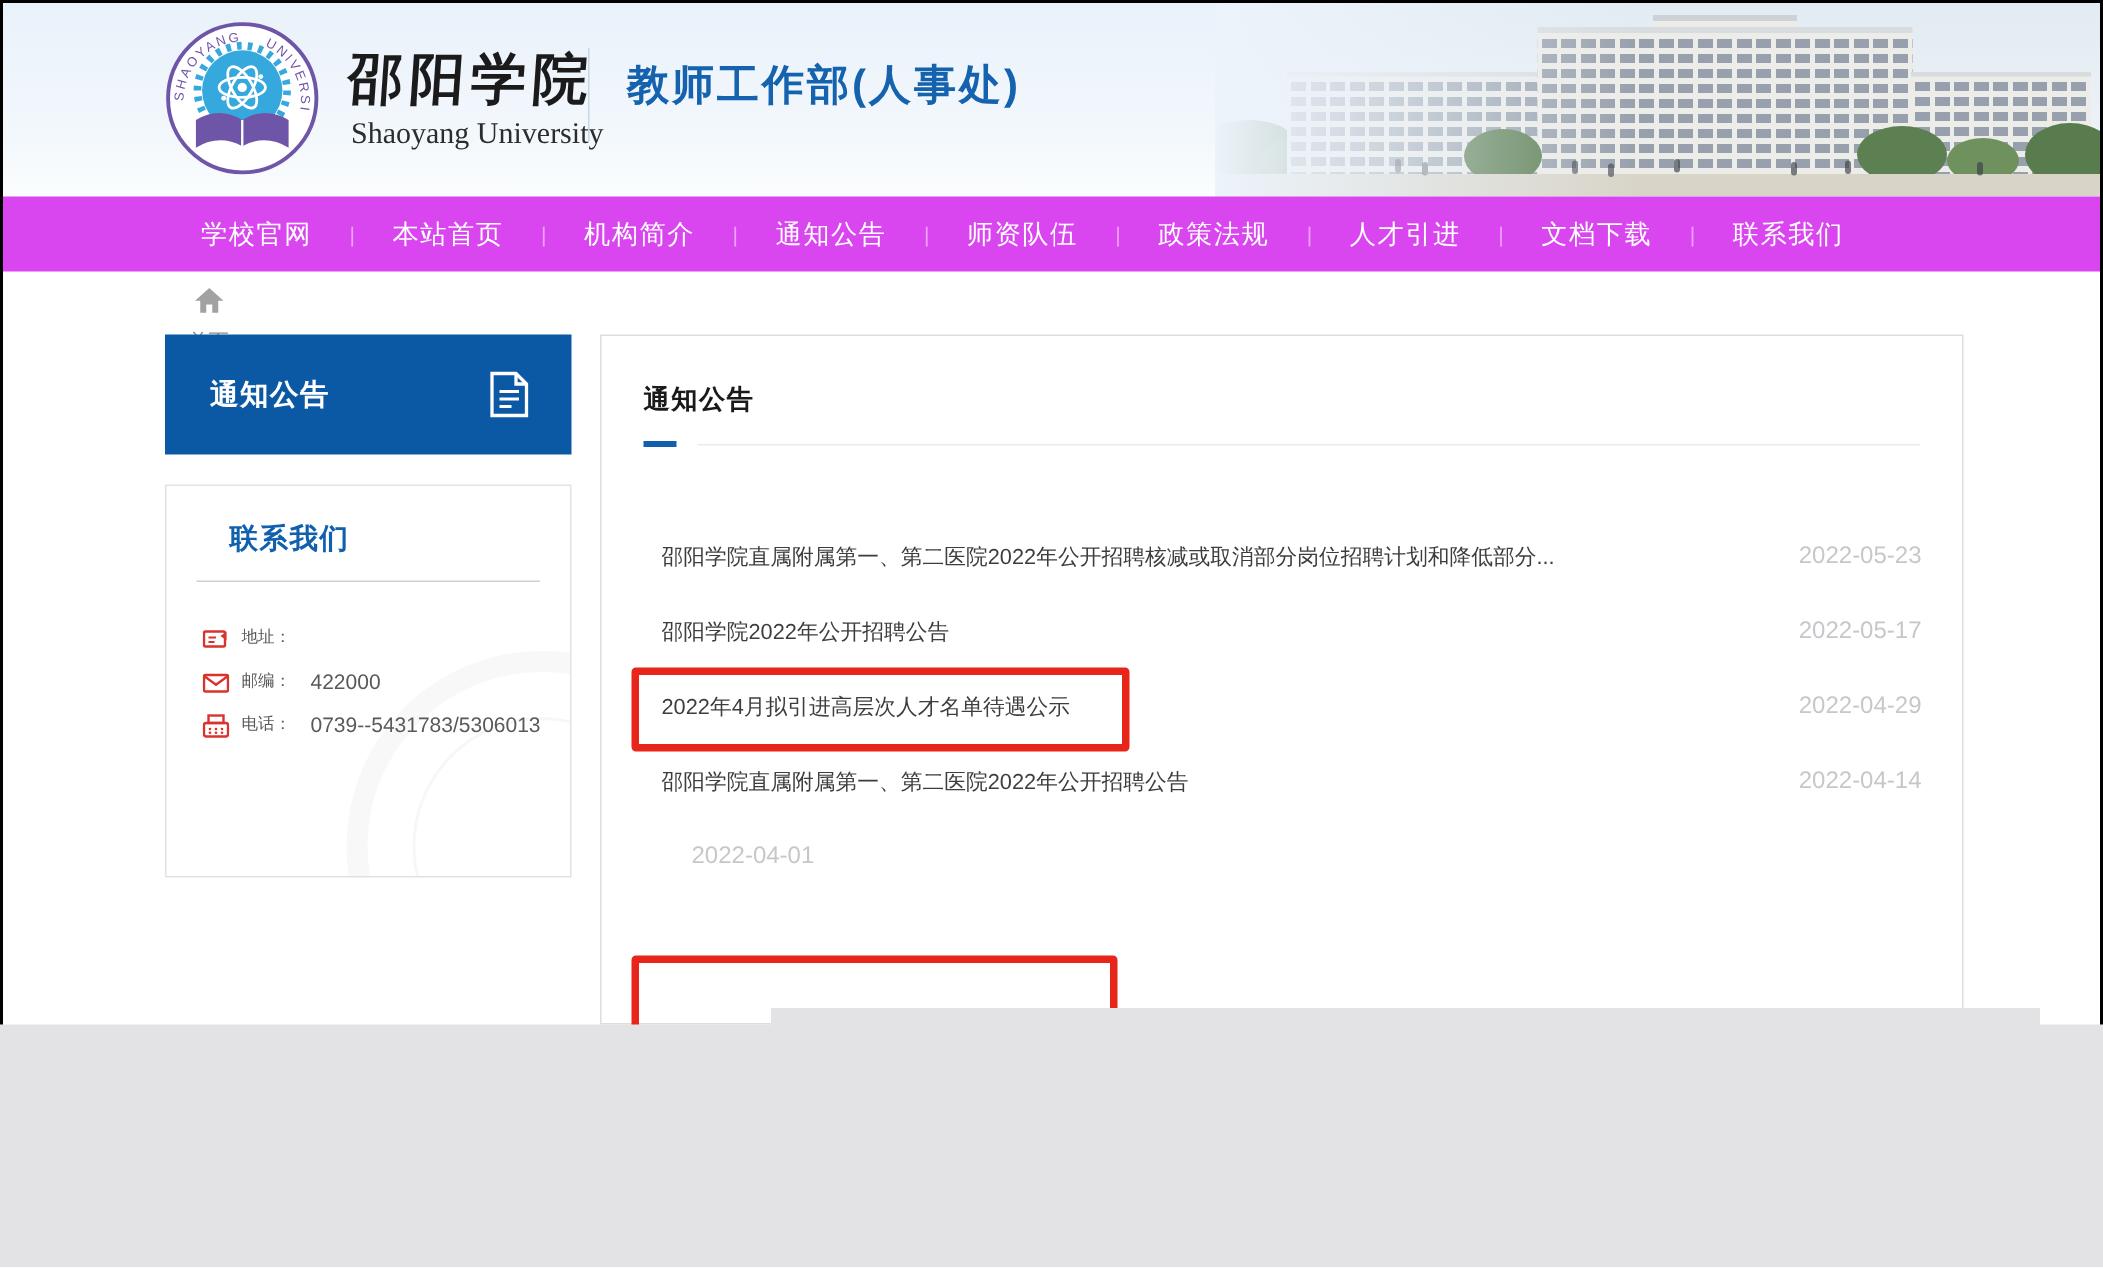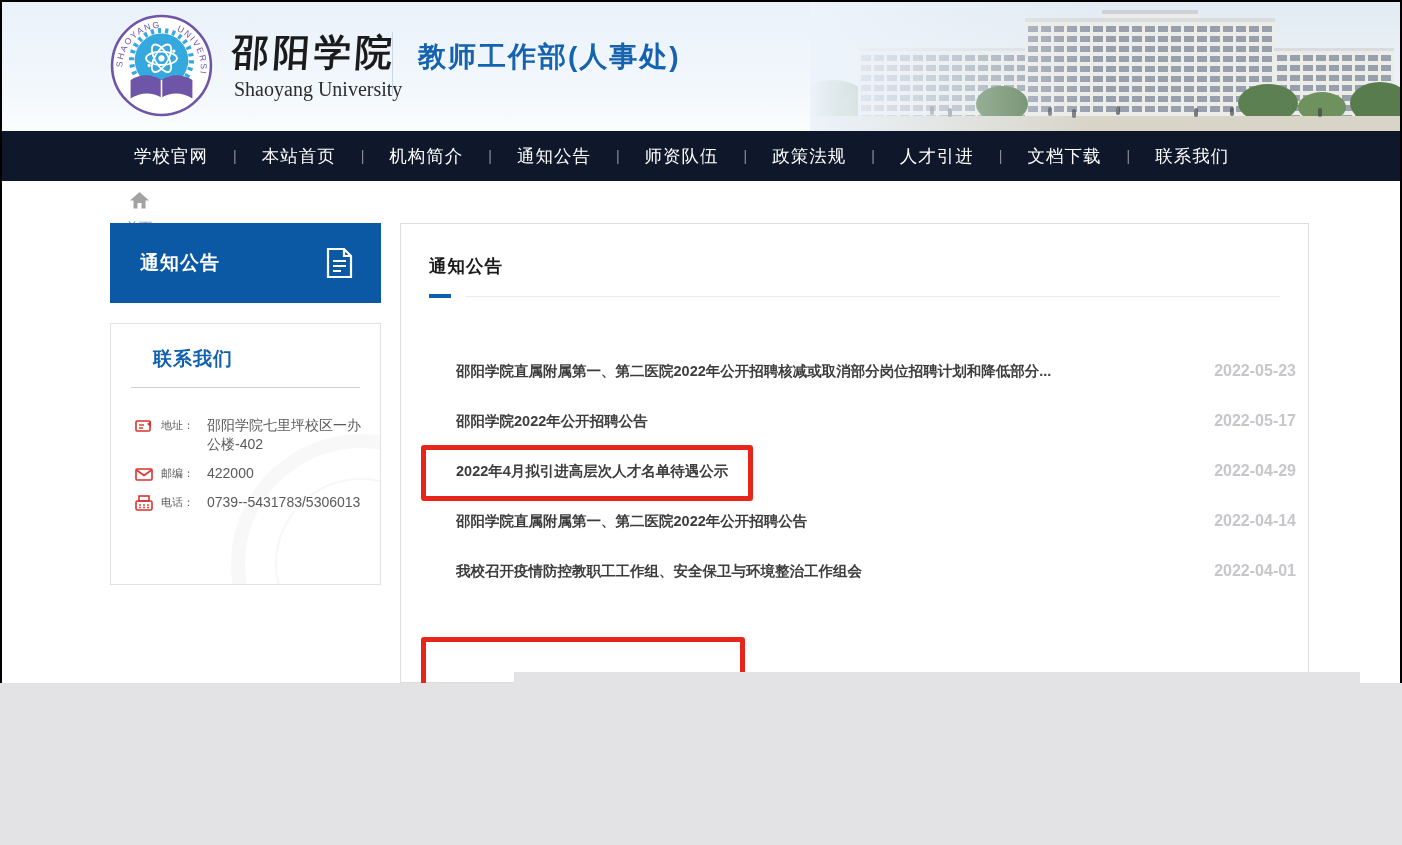--- a/index.html
+++ b/index.html
@@ -33,21 +33,21 @@
   .b-mid{position:absolute;left:292px;top:8px;width:96px;height:104px;border-top:4px solid #cdd2d6;}
   .b-wl{position:absolute;left:48px;top:46px;width:168px;height:66px;border-top:3px solid #d8dcdf;}
   .b-wr{position:absolute;left:464px;top:46px;width:120px;height:66px;border-top:3px solid #d8dcdf;}
   .tree{position:absolute;border-radius:50%;}
   .ground{position:absolute;left:0;bottom:0;width:100%;height:15px;background:#d8d4c8;}
   .person{position:absolute;width:4px;height:9px;background:#3a3f46;opacity:.65;border-radius:2px;}
   .photo .fade{position:absolute;inset:0;
         background:linear-gradient(to right,#ecf3fa 0%,rgba(236,243,250,.65) 18%,rgba(236,243,250,0) 48%);}
 
   
-  .nav{position:absolute;left:2px;top:131px;width:1398px;height:50px;background:#0f172a;
+  .nav{position:absolute;left:2px;top:131px;width:1398px;height:50px;background:#d946ef;
        display:flex;align-items:center;padding-left:132px;box-sizing:border-box;}
   .nav a{color:#ffffff;font-size:17.5px;text-decoration:none;letter-spacing:1px;cursor:pointer;}
   .nav .sep{color:rgba(255,255,255,.5);margin:0 25px;font-size:14px;}
 
   
   .crumbs{position:absolute;left:112px;top:192px;display:flex;align-items:center;gap:10px;
           font-size:13.5px;color:#8b8b8b;flex-direction:column;}
   .crumbs span{cursor:default;}
 
   
@@ -67,21 +67,21 @@
   .crow .clabel{width:46px;color:#595959;font-size:11px;line-height:19px;flex:0 0 auto;}
   .crow .cvalue{color:#595959;font-size:14px;line-height:19px;width:162px;word-break:break-all;}
 
   
   .panel{position:absolute;left:400px;top:223px;width:909px;height:460px;background:#fff;
          border:1px solid #dddddd;box-sizing:border-box;}
   .panel .ph{position:absolute;left:28px;top:30px;font-size:17.5px;font-weight:bold;color:#1a1a1a;letter-spacing:1px;}
   .panel .pu{position:absolute;left:28px;right:28px;top:70px;display:flex;align-items:center;}
   .panel .pu .dash{width:22px;height:4px;background:#1060ae;margin-right:14px;}
   .panel .pu .line{flex:1;height:1px;background:#ebebeb;}
-  .list{position:absolute;left:15px;top:122px;width:100%;font-weight:bold;}
+  .list{position:absolute;left:0;top:122px;width:100%;}
   .lrow{height:50px;display:flex;align-items:center;justify-content:space-between;
         padding:0 27px 0 40px;box-sizing:border-box;cursor:pointer;}
   .lrow .ttl{font-size:14.5px;color:#3d3d3d;white-space:nowrap;overflow:hidden;}
   .lrow .dt{font-size:16px;color:#c7c7cb;flex:0 0 auto;margin-left:20px;}
 
   
   .hl{position:absolute;border:5px solid #e8251a;border-radius:3px;background:transparent;
       pointer-events:none;z-index:6;}
   .hl1{left:421px;top:445px;width:322px;height:46px;}
   .hl2{left:421px;top:637px;width:314px;height:56px;}
@@ -198,21 +198,20 @@
     <div class="rows">
 
       <div class="crow">
         <svg class="cicon" viewBox="0 0 18 18">
           <rect x="1" y="4" width="14" height="10" rx="1" fill="none" stroke="#d9332e" stroke-width="1.6"></rect>
           <line x1="4" y1="8" x2="9" y2="8" stroke="#d9332e" stroke-width="1.4"></line>
           <line x1="4" y1="11" x2="8" y2="11" stroke="#d9332e" stroke-width="1.4"></line>
           <path d="M12 7 l4 -3 v6 z" fill="#d9332e"></path>
         </svg>
         <span class="clabel">地址：</span>
-        <span class="cvalue">邵阳学院七里坪校区一办公楼-402</span>
       </div>
 
       <div class="crow">
         <svg class="cicon" viewBox="0 0 18 18">
           <rect x="1" y="4" width="16" height="11" rx="1" fill="none" stroke="#d9332e" stroke-width="1.6"></rect>
           <path d="M1.5 5 L9 10.5 L16.5 5" fill="none" stroke="#d9332e" stroke-width="1.6"></path>
         </svg>
         <span class="clabel">邮编：</span>
         <span class="cvalue">422000</span>
       </div>
@@ -254,21 +253,20 @@
       </div>
       <div class="lrow">
         <span class="ttl">2022年4月拟引进高层次人才名单待遇公示</span>
         <span class="dt">2022-04-29</span>
       </div>
       <div class="lrow">
         <span class="ttl">邵阳学院直属附属第一、第二医院2022年公开招聘公告</span>
         <span class="dt">2022-04-14</span>
       </div>
       <div class="lrow">
-        <span class="ttl">我校召开疫情防控教职工工作组、安全保卫与环境整治工作组会</span>
         <span class="dt">2022-04-01</span>
       </div>
     </div>
   </div>
 
   <div class="hl hl1"></div>
   <div class="hl hl2"></div>
 
   <div class="gray-step"></div>
   <div class="gray-band"></div>

